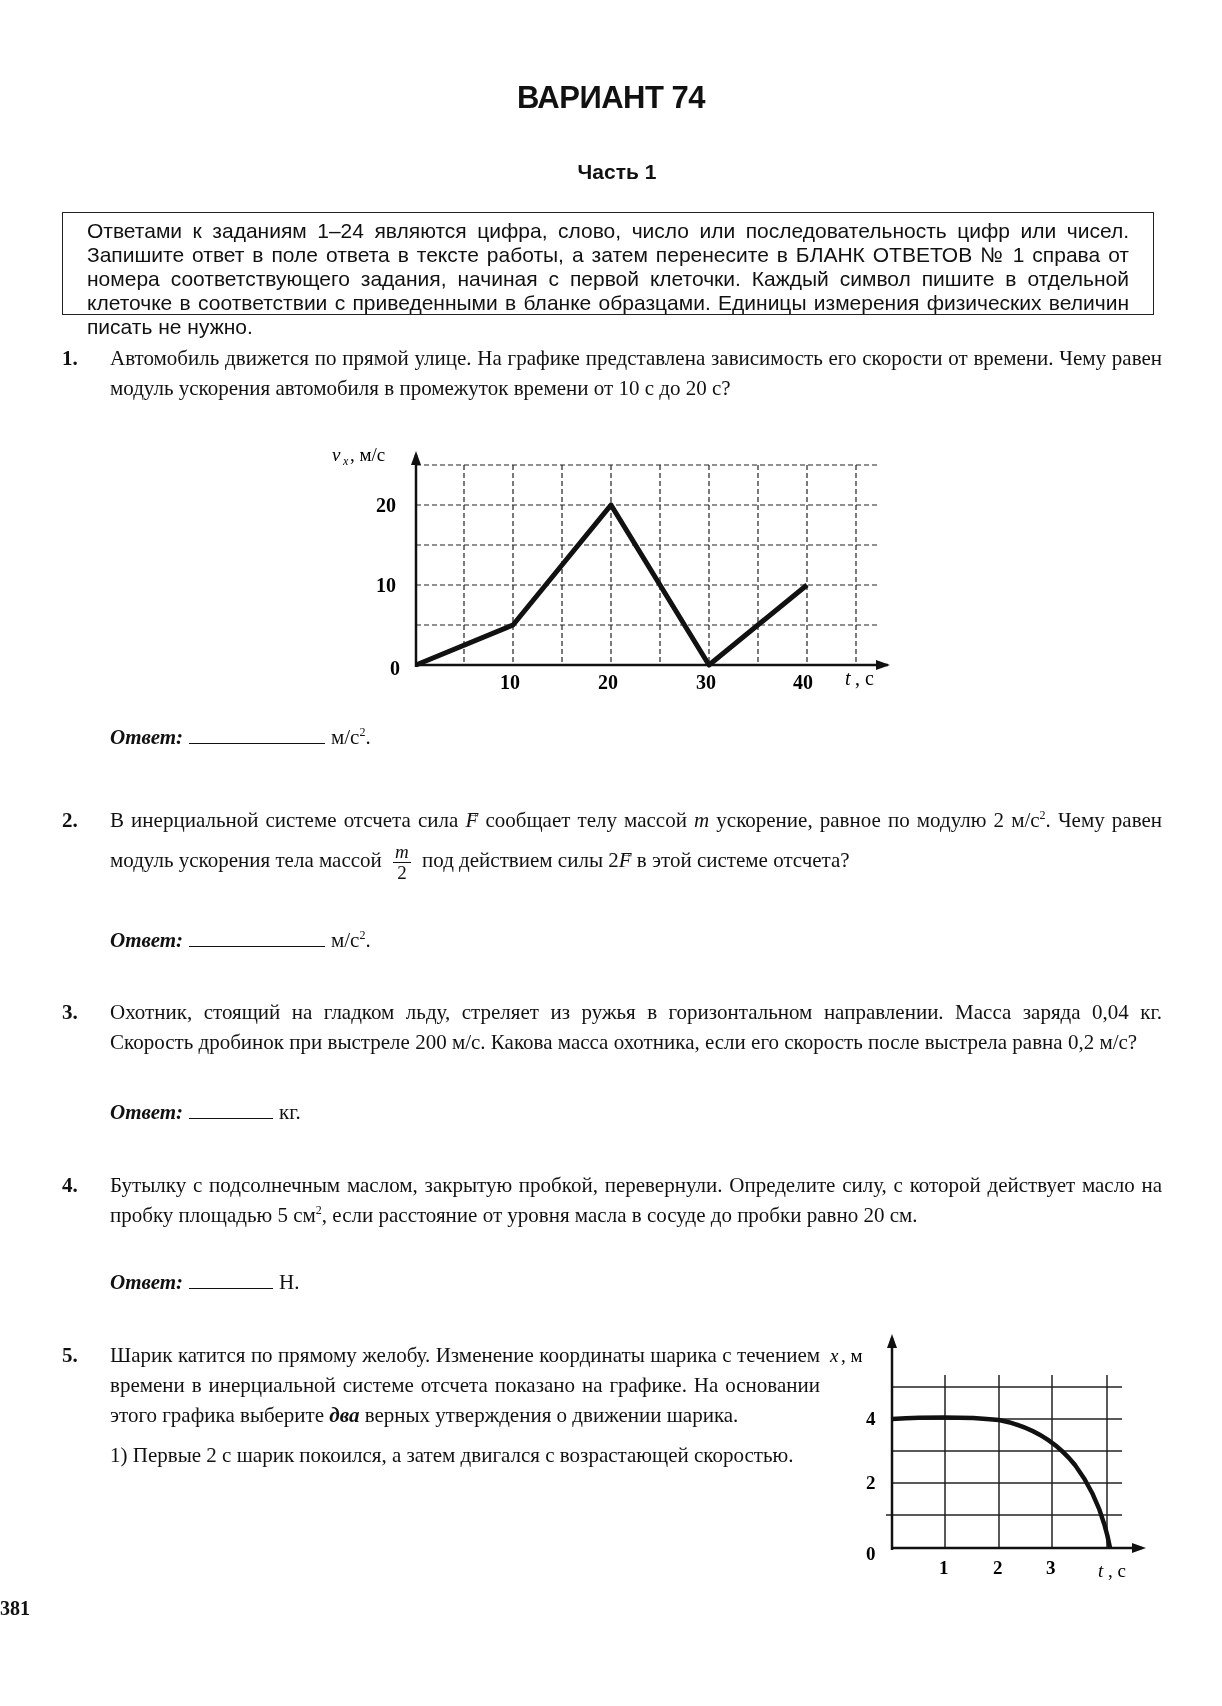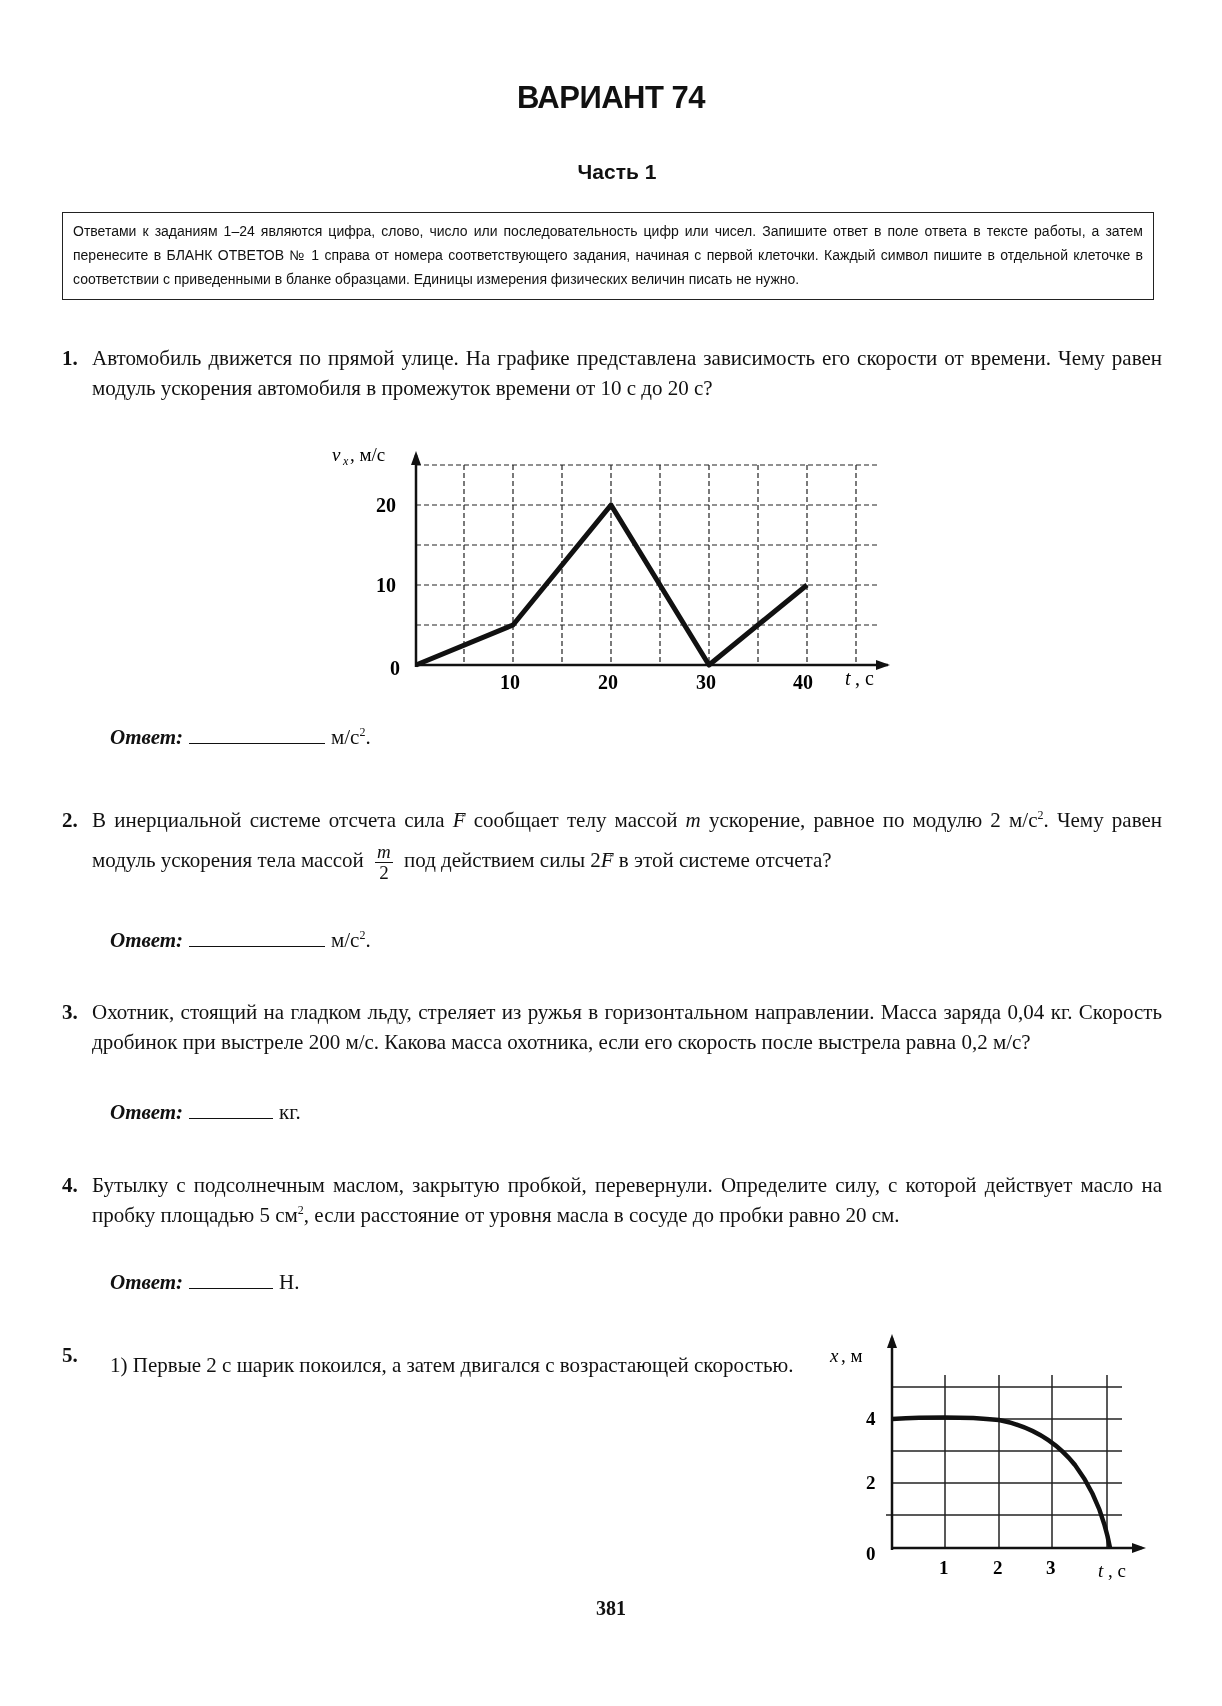--- a/index.html
+++ b/index.html
@@ -2,35 +2,35 @@
 <html><head>
 <meta charset="utf-8">
 <style>
   html, body { margin: 0; padding: 0; background: #ffffff; }
   body { width: 1222px; height: 1706px; position: relative; overflow: hidden; color: #111; }
   .sans { font-family: "Liberation Sans", "DejaVu Sans", sans-serif; }
   .serif { font-family: "Liberation Serif", "DejaVu Serif", serif; }
   .abs { position: absolute; }
   .title { left: 0; width: 1222px; top: 80px; text-align: center; font-size: 31px; font-weight: bold; letter-spacing: -0.5px; }
   .part { left: 6px; width: 1222px; top: 160px; text-align: center; font-size: 21px; font-weight: bold; }
-  .instr { left: 62px; top: 212px; width: 1092px; height: 88px; border: 1.5px solid #222; box-sizing: border-box; padding: 6px 10px; font-size: 14px; line-height: 24px; text-align: justify; text-align-last: left; }
+  .instr { left: 62px; top: 212px; width: 1092px; height: 103px; border: 1.5px solid #222; box-sizing: border-box; padding: 6px 24px; font-size: 21px; line-height: 24px; text-align: justify; text-align-last: left; }
   .task { left: 62px; width: 1100px; font-size: 21px; line-height: 30px; }
   .num { position: absolute; left: 0; top: 0; font-weight: bold; }
-  .body { margin-left: 30px; text-align: justify; }
+  .body { margin-left: 48px; text-align: justify; }
   .answer { font-size: 21px; font-style: normal; }
   .answer .lbl { font-style: italic; font-weight: bold; }
   .blank { display: inline-block; border-bottom: 1.5px solid #111; vertical-align: baseline; height: 18px; margin: 0 6px; }
   sup { font-size: 12px; vertical-align: super; line-height: 0; }
   .frac { display: inline-block; vertical-align: middle; text-align: center; margin: 0 6px; line-height: 20px; font-size: 19px; }
   .frac span { display: block; }
   .frac .n { border-bottom: 1.5px solid #111; font-style: italic; padding: 0 2px; }
   .vec { position: relative; font-style: italic; }
   .vec::before { content: "\2192"; position: absolute; top: -14px; left: 1px; font-size: 13px; font-style: normal; }
   .opt { margin-left: 48px; padding-left: 36px; text-indent: -36px; }
-  .pagenum { left: 0; width: 1222px; top: 1597px; text-align: center; font-size: 20px; font-weight: bold; }
+  .pagenum { left: 0; width: 1222px; top: 1597px; font-size: 20px; font-weight: bold; }
   svg text { font-family: "Liberation Serif", "DejaVu Serif", serif; }
 </style>
 </head>
 <body>
 
 <div class="abs sans title">ВАРИАНТ 74</div>
 <div class="abs sans part">Часть 1</div>
 
 <div class="abs sans instr">Ответами к заданиям 1–24 являются цифра, слово, число или последовательность цифр или чисел. Запишите ответ в поле ответа в тексте работы, а затем перенесите в БЛАНК ОТВЕТОВ № 1 справа от номера соответствующего задания, начиная с первой клеточки. Каждый символ пишите в отдельной клеточке в соответствии с приведенными в бланке образцами. Единицы измерения физических величин писать не нужно.</div>
 
@@ -101,20 +101,21 @@
   <span class="num">4.</span>
   <div class="body"><span>Бутылку с подсолнечным маслом, закрытую пробкой, перевернули. Определите силу, с которой действует масло на пробку площадью 5 см</span><sup>2</sup><span>, если расстояние от уровня масла в сосуде до пробки равно 20 см.</span></div>
 </div>
 
 <div class="abs serif answer" style="left:110px; top:1270px;">
   <span class="lbl">Ответ:</span><span class="blank" style="width:84px;"></span><span>Н.</span>
 </div>
 
 <div class="abs serif task" style="top:1340px; width:758px;">
   <span class="num">5.</span>
+  <div class="body"><span>Шарик катится по прямому желобу. Изменение координаты шарика с течением времени в инерциальной системе отсчета показано на графике. На основании этого графика выберите </span><b><i>два</i></b><span> верных утверждения о движении шарика.</span></div>
   <div style="height:10px;"></div>
   <div class="opt"><span>1)</span> <span>Первые 2 с шарик покоился, а затем двигался с возрастающей скоростью.</span></div>
 </div>
 
 <svg class="abs" style="left:820px; top:1320px;" width="340" height="270">
   <g stroke="#222" stroke-width="1.5">
     <line x1="72" y1="67" x2="302" y2="67"></line>
     <line x1="72" y1="99" x2="302" y2="99"></line>
     <line x1="72" y1="131" x2="302" y2="131"></line>
     <line x1="72" y1="163" x2="302" y2="163"></line>

